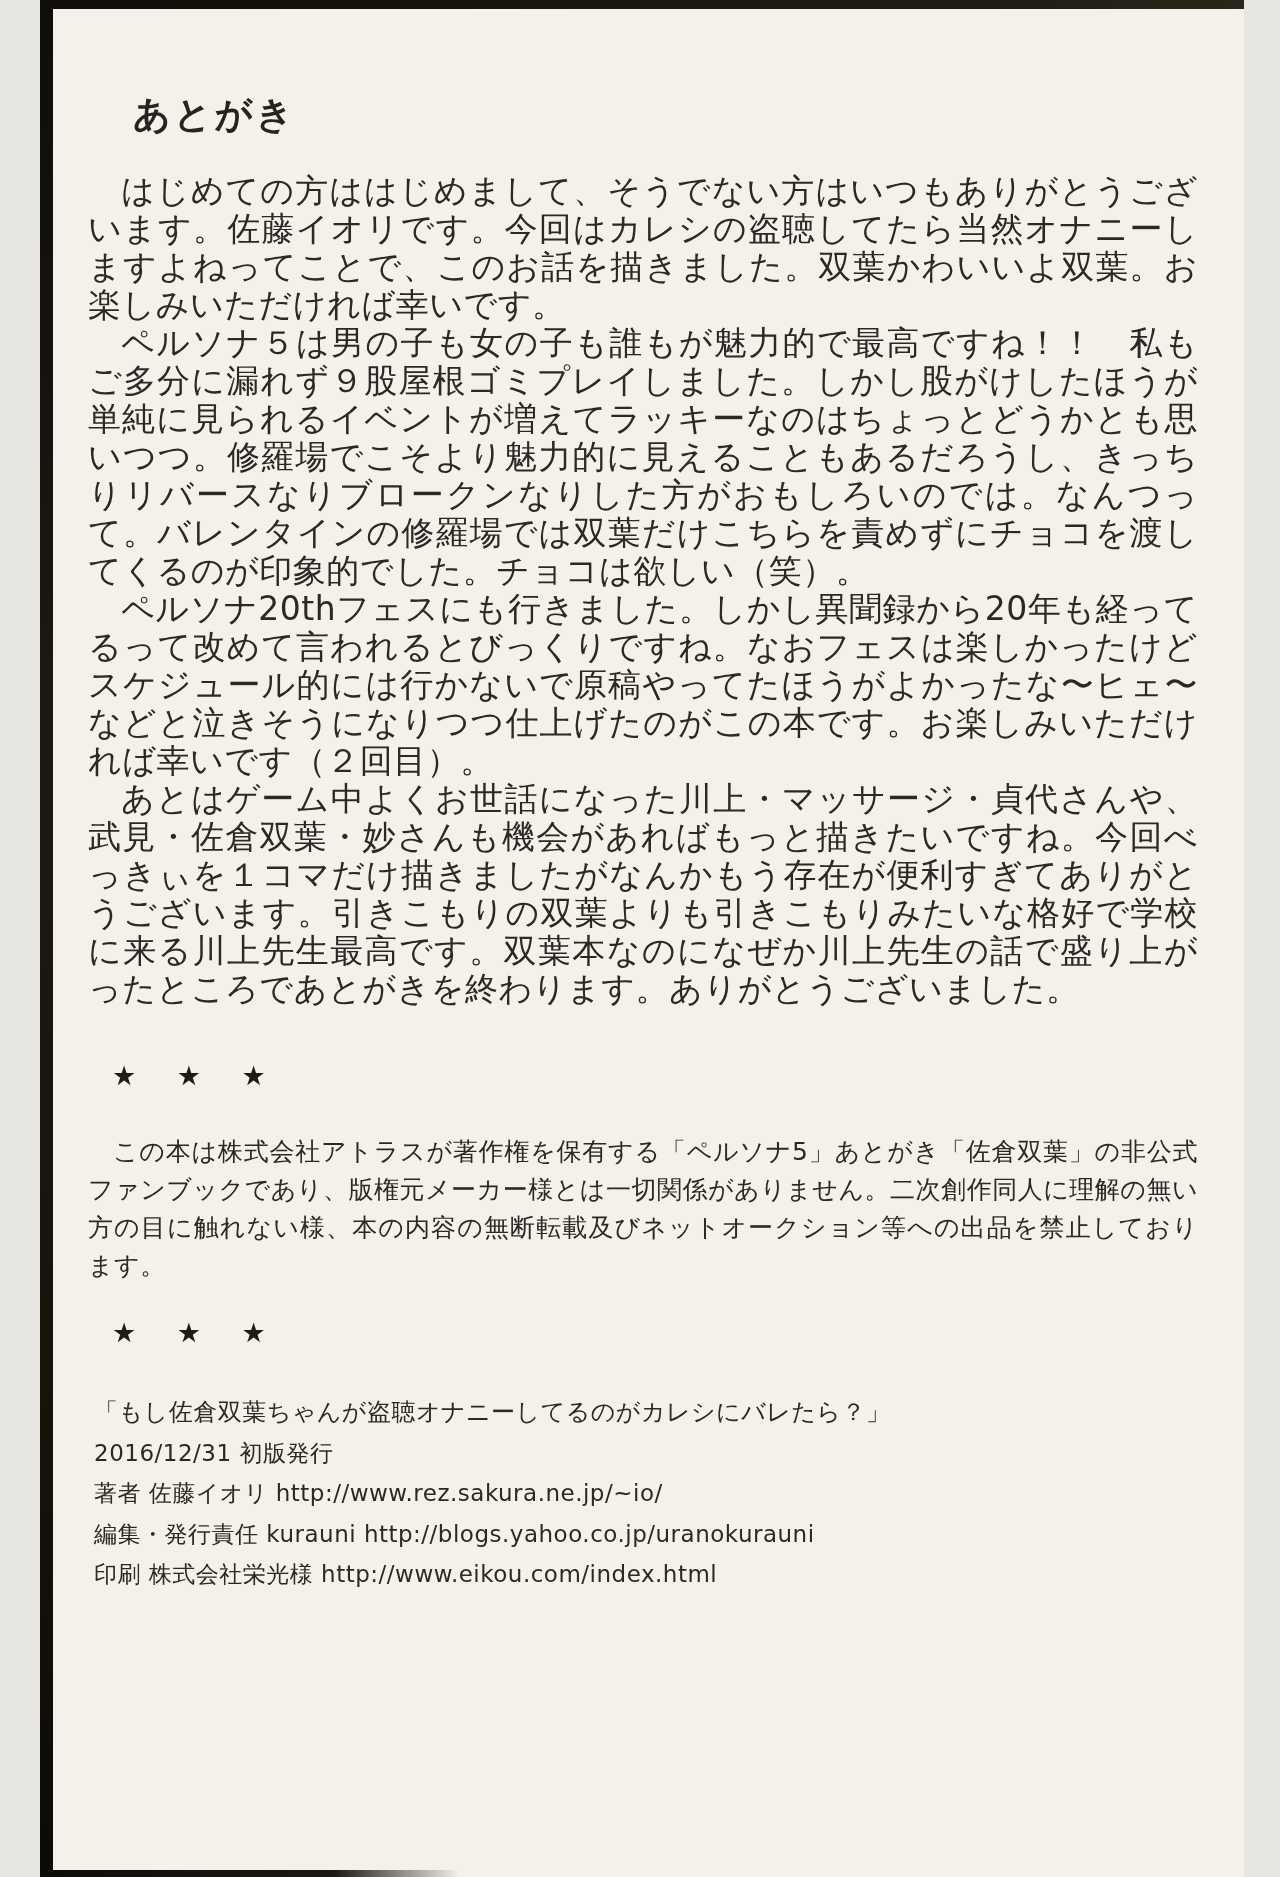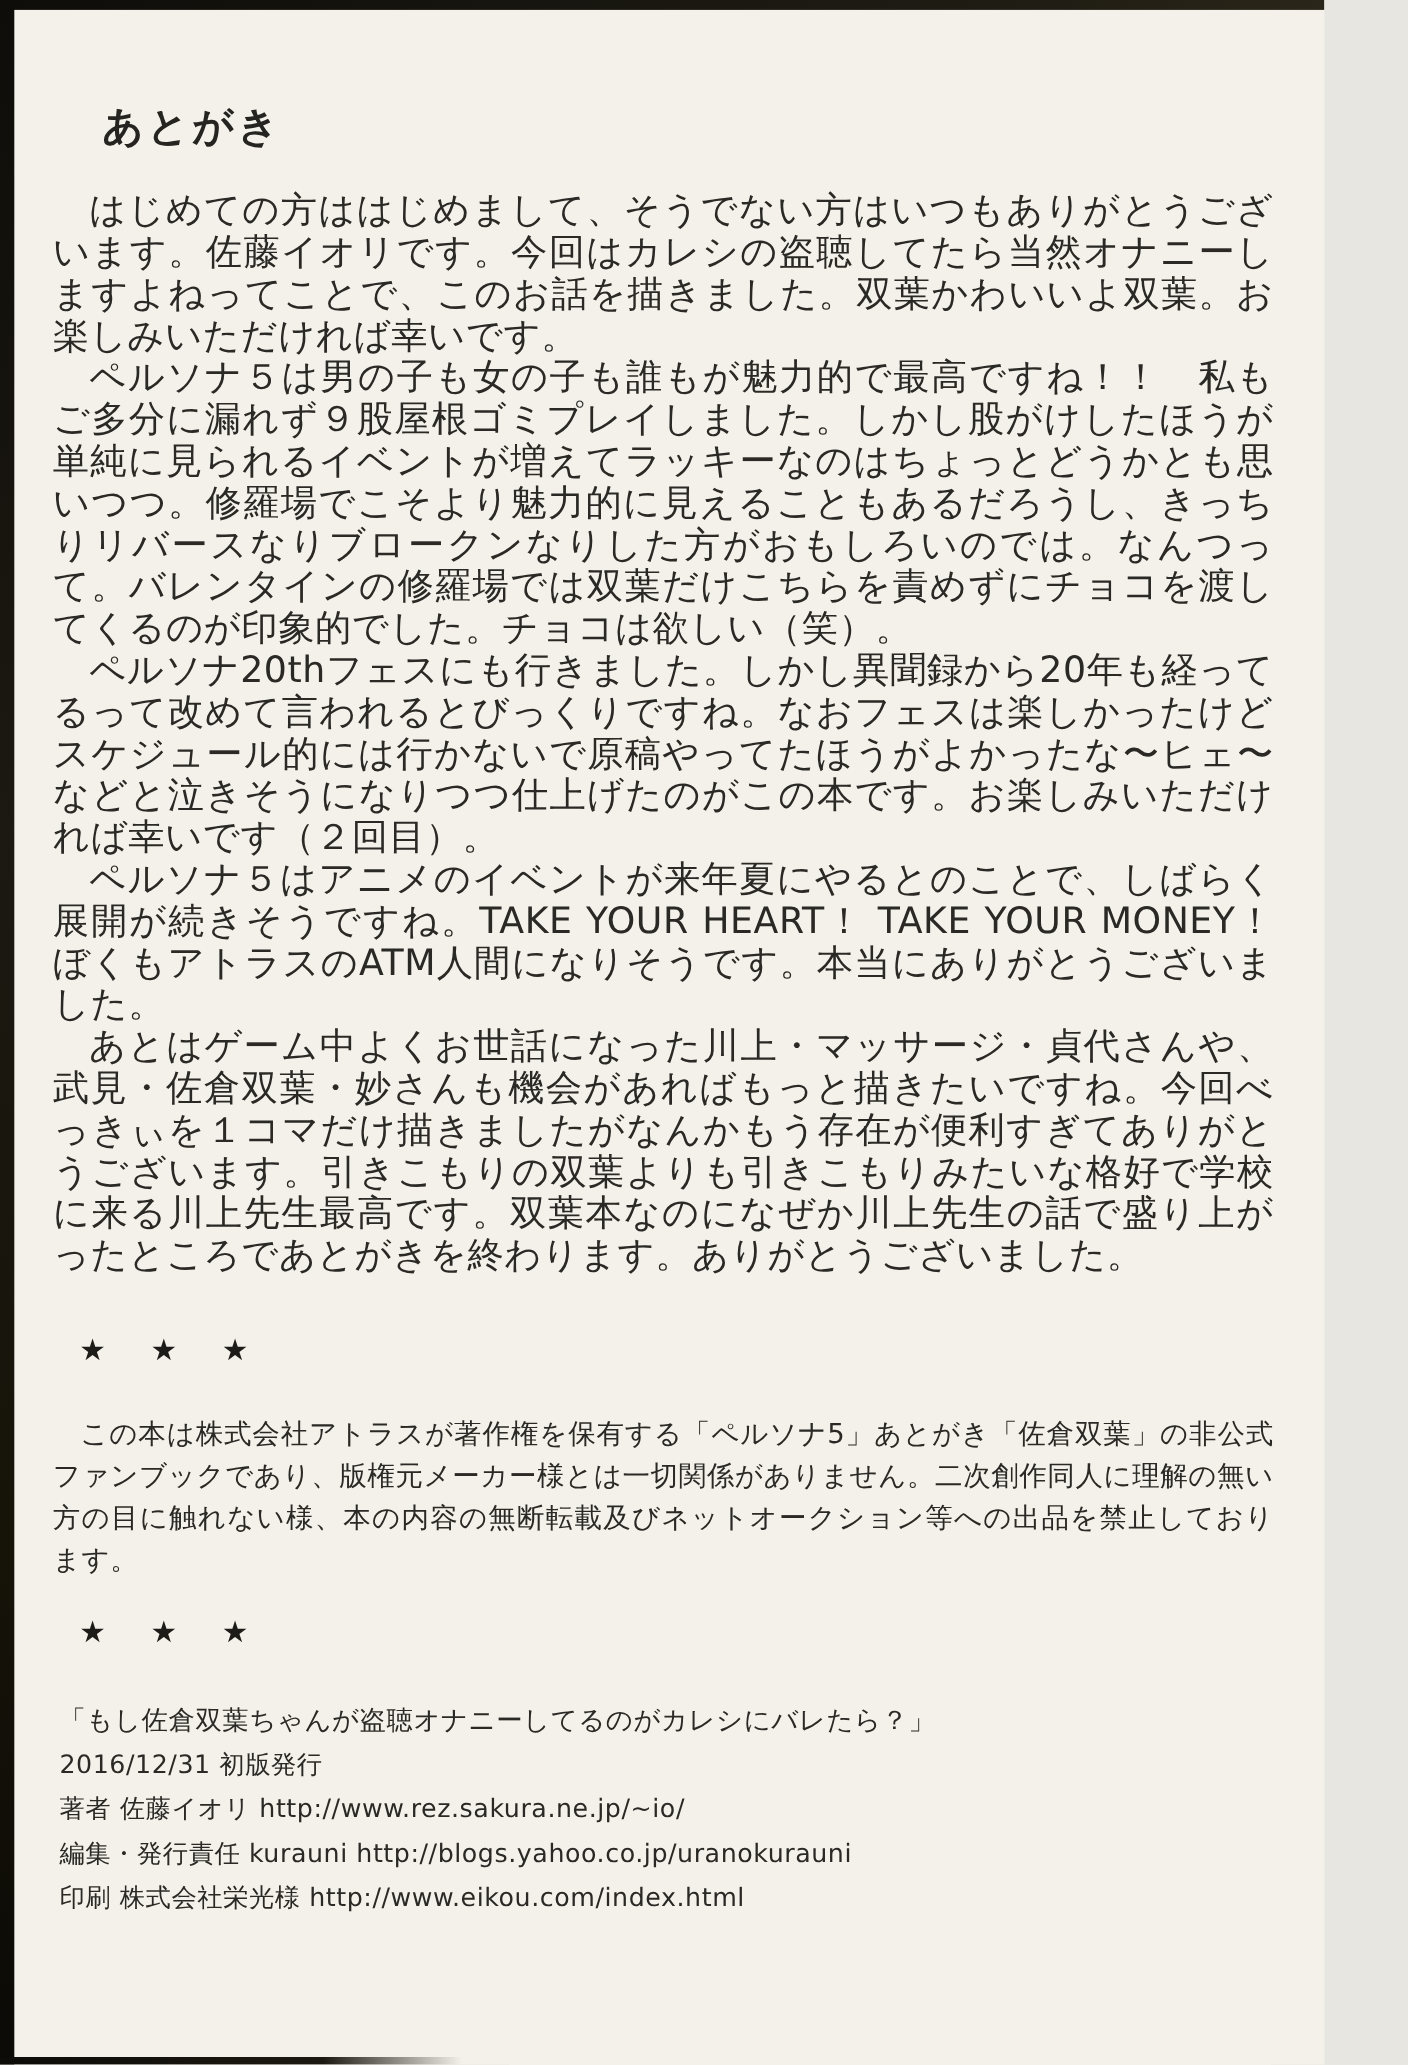--- a/index.html
+++ b/index.html
@@ -8,20 +8,21 @@
     background: #e8e6e0;
     font-family: "DejaVu Sans", "Liberation Sans", sans-serif;
   }
   .page {
     position: relative;
     width: 1204px;
     height: 1877px;
     background: #f3f1ea;
     overflow: hidden;
     color: #2b2925;
+    margin-left: 40px;
   }
   
   .edge-top {
     position: absolute; top: 0; left: 0;
     width: 100%; height: 9px;
     background: linear-gradient(90deg, #0f0d09 0%, #1a1811 55%, #201d14 80%, #2a2619 100%);
   }
   .edge-left {
     position: absolute; top: 0; left: 0;
     width: 13px; height: 100%;
@@ -87,21 +88,20 @@
   <div class="edge-left"></div>
   <div class="edge-bottom"></div>
 
   <div class="content">
     <h1 class="title">あとがき</h1>
 
     <div class="body-text">
       <p>はじめての方ははじめまして、そうでない方はいつもありがとうございます。佐藤イオリです。今回はカレシの盗聴してたら当然オナニーしますよねってことで、このお話を描きました。双葉かわいいよ双葉。お楽しみいただければ幸いです。</p>
       <p>ペルソナ５は男の子も女の子も誰もが魅力的で最高ですね！！　私もご多分に漏れず９股屋根ゴミプレイしました。しかし股がけしたほうが単純に見られるイベントが増えてラッキーなのはちょっとどうかとも思いつつ。修羅場でこそより魅力的に見えることもあるだろうし、きっちりリバースなりブロークンなりした方がおもしろいのでは。なんつって。バレンタインの修羅場では双葉だけこちらを責めずにチョコを渡してくるのが印象的でした。チョコは欲しい（笑）。</p>
       <p>ペルソナ20thフェスにも行きました。しかし異聞録から20年も経ってるって改めて言われるとびっくりですね。なおフェスは楽しかったけどスケジュール的には行かないで原稿やってたほうがよかったな〜ヒェ〜などと泣きそうになりつつ仕上げたのがこの本です。お楽しみいただければ幸いです（２回目）。</p>
-      <p>ペルソナ５はアニメのイベントが来年夏にやるとのことで、しばらく展開が続きそうですね。TAKE YOUR HEART！ TAKE YOUR MONEY！　ぼくもアトラスのATM人間になりそうです。本当にありがとうございました。</p>
       <p>あとはゲーム中よくお世話になった川上・マッサージ・貞代さんや、武見・佐倉双葉・妙さんも機会があればもっと描きたいですね。今回べっきぃを１コマだけ描きましたがなんかもう存在が便利すぎてありがとうございます。引きこもりの双葉よりも引きこもりみたいな格好で学校に来る川上先生最高です。双葉本なのになぜか川上先生の話で盛り上がったところであとがきを終わります。ありがとうございました。</p>
     </div>
 
     <div class="stars">★ ★ ★</div>
 
     <p class="disclaimer">この本は株式会社アトラスが著作権を保有する「ペルソナ5」あとがき「佐倉双葉」の非公式ファンブックであり、版権元メーカー様とは一切関係がありません。二次創作同人に理解の無い方の目に触れない様、本の内容の無断転載及びネットオークション等への出品を禁止しております。</p>
 
     <div class="stars second">★ ★ ★</div>
 
     <div class="colophon">

